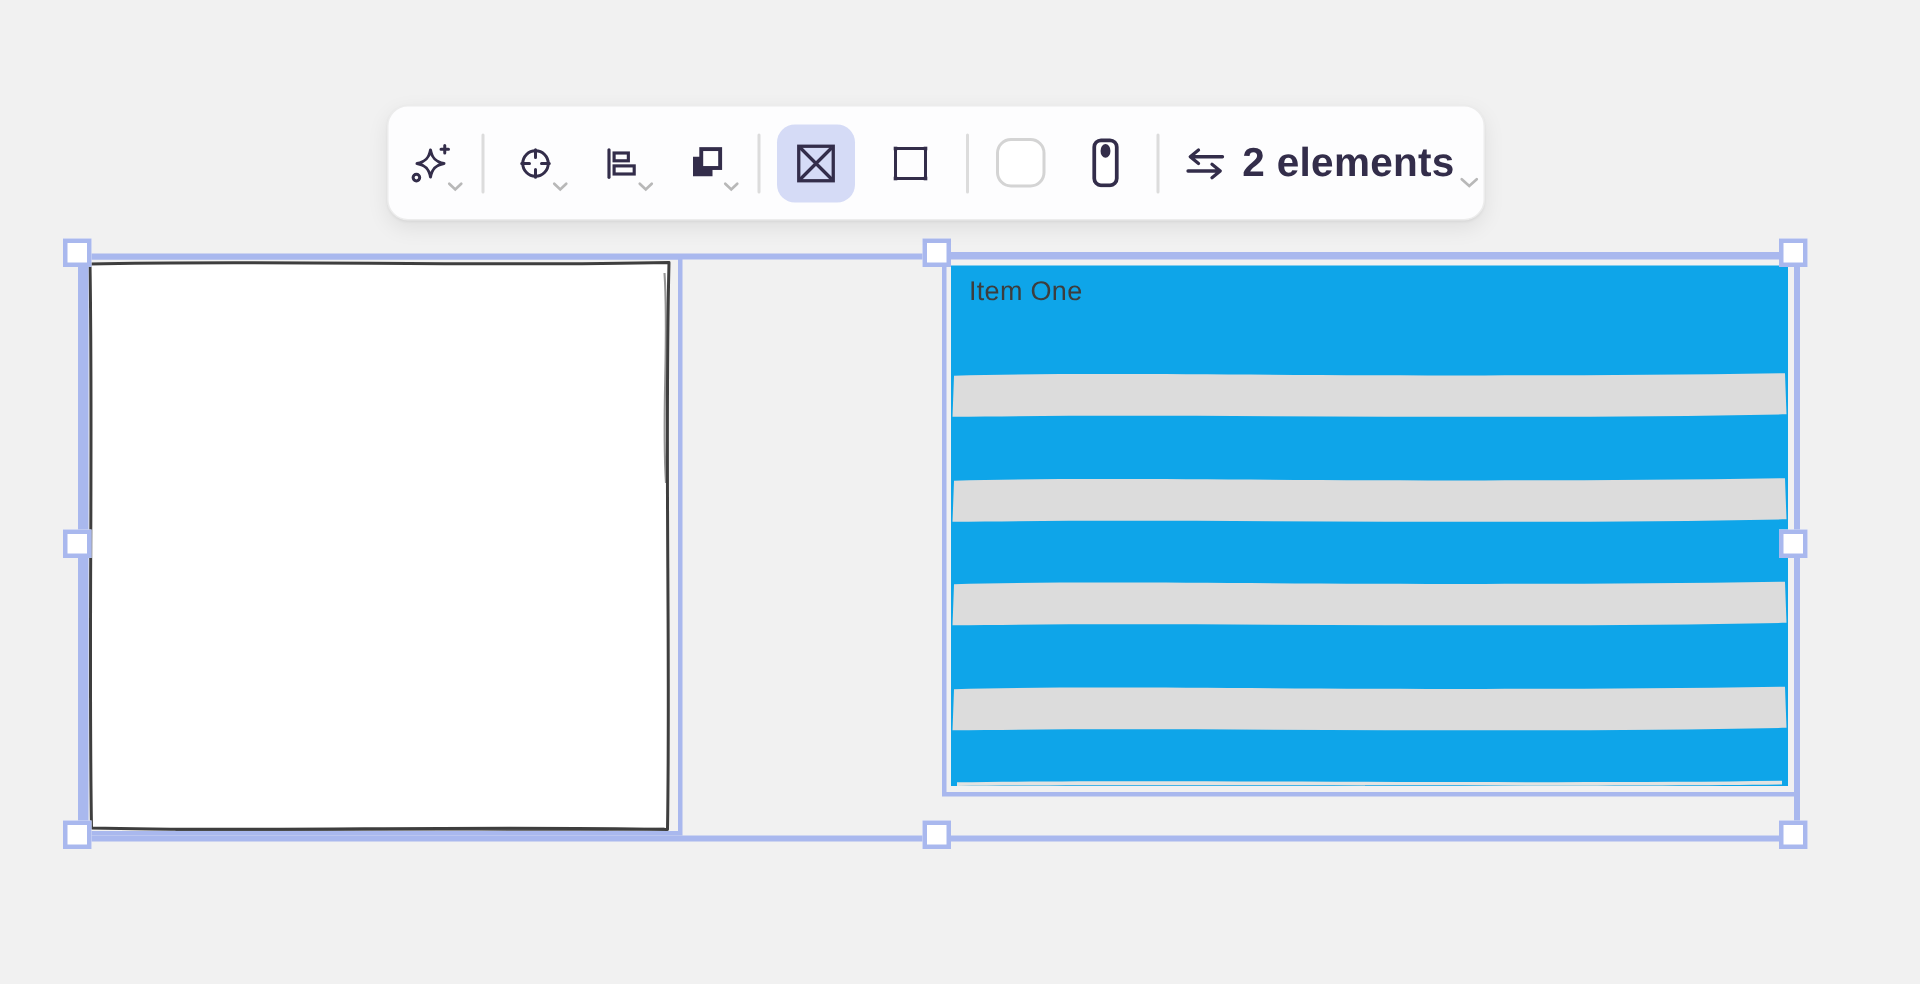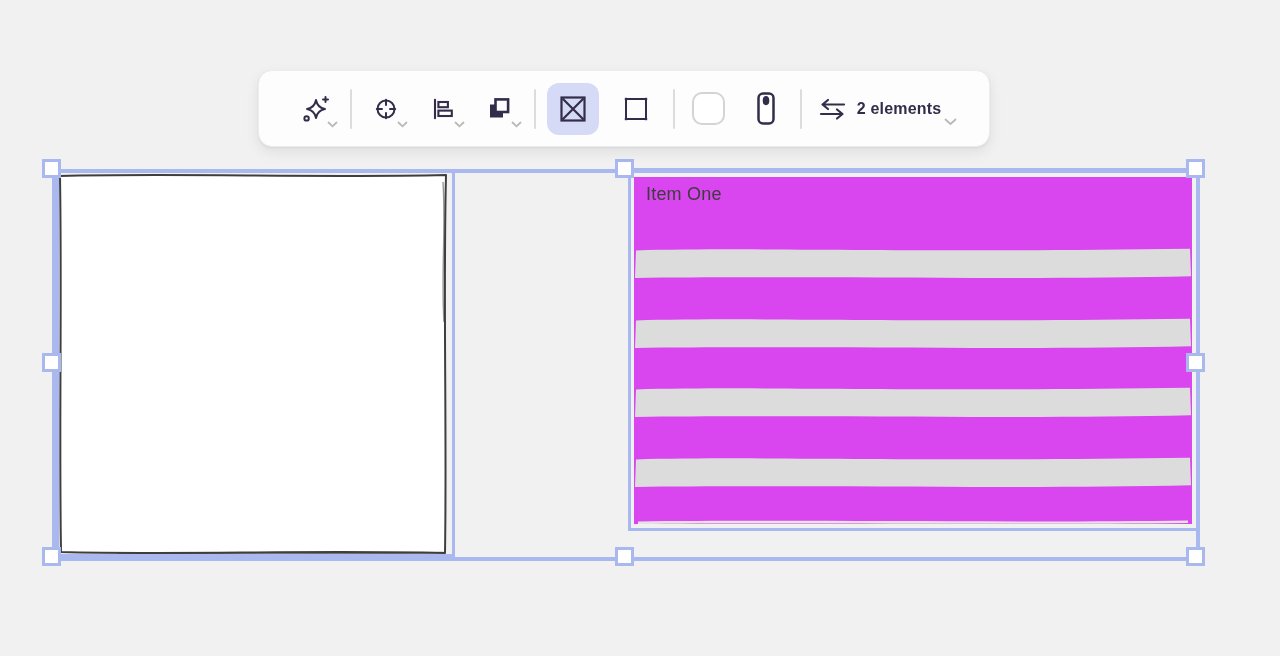--- a/index.html
+++ b/index.html
@@ -36,42 +36,42 @@
   }
   .tb-btn.big{width:52px;height:52px;border-radius:12px;}
   .tb-btn.active{background:var(--active-button-bg);}
   .tb-sep{width:2px;height:40px;background:#dcdcdc;border-radius:1px;flex:0 0 auto;}
   .chev{position:absolute;right:1px;bottom:4px;}
   .elements-ctl{
     position:relative;display:flex;align-items:center;gap:9px;height:52px;
     background:transparent;border:none;cursor:pointer;color:var(--icon-color);
     padding:0 14px 0 4px;flex:0 0 auto;
   }
-  .elements-label{font-size:16px;font-weight:700;color:var(--icon-color);letter-spacing:.2px;}
+  .elements-label{font-size:27px;font-weight:700;color:var(--icon-color);letter-spacing:.2px;}
   .elements-ctl .chev{right:-2px;bottom:9px;}
   .swatch{
     width:33px;height:33px;background:#fff;border:2px solid #d4d4d4;border-radius:10px;
   }
   
   .group-box{
     position:absolute;left:52px;top:169px;width:1148px;height:392px;
     border:4px solid var(--selection-blue);z-index:20;pointer-events:none;
   }
   .el-outline{position:absolute;border:3px solid var(--selection-blue);z-index:19;pointer-events:none;}
   .outline-rect{left:56px;top:170px;width:399px;height:387px;}
   .outline-list{left:628px;top:168px;width:571px;height:363px;}
   .handle{
     position:absolute;width:19px;height:19px;background:#fff;
     border:3px solid var(--selection-blue);z-index:30;cursor:pointer;
   }
   
   .sketch-rect-svg{position:absolute;left:57px;top:172px;z-index:5;}
   .list-el{
     position:absolute;left:634px;top:177px;width:558px;height:347px;
-    background:#d946ef;display:flex;flex-direction:column;z-index:5;justify-content:center;
+    background:#0ea5e9;display:flex;flex-direction:column;z-index:5;justify-content:center;
   }
   .list-row{position:relative;flex:1 1 0;display:flex;align-items:center;}
   .list-row .stripe{position:absolute;left:0;top:0;width:100%;height:100%;fill:var(--stripe-gray);}
   .list-row:nth-child(4n+2) .stripe{transform:scaleX(-1);}
   .row-label{
     position:relative;z-index:1;padding-left:12px;font-size:18px;
     color:var(--wireframe-text);letter-spacing:.2px;
   }
   .list-bottom-line{position:absolute;left:2px;bottom:-1px;width:554px;height:6px;fill:#e3e3e1;}
   .icon{display:block;color:var(--icon-color);}

